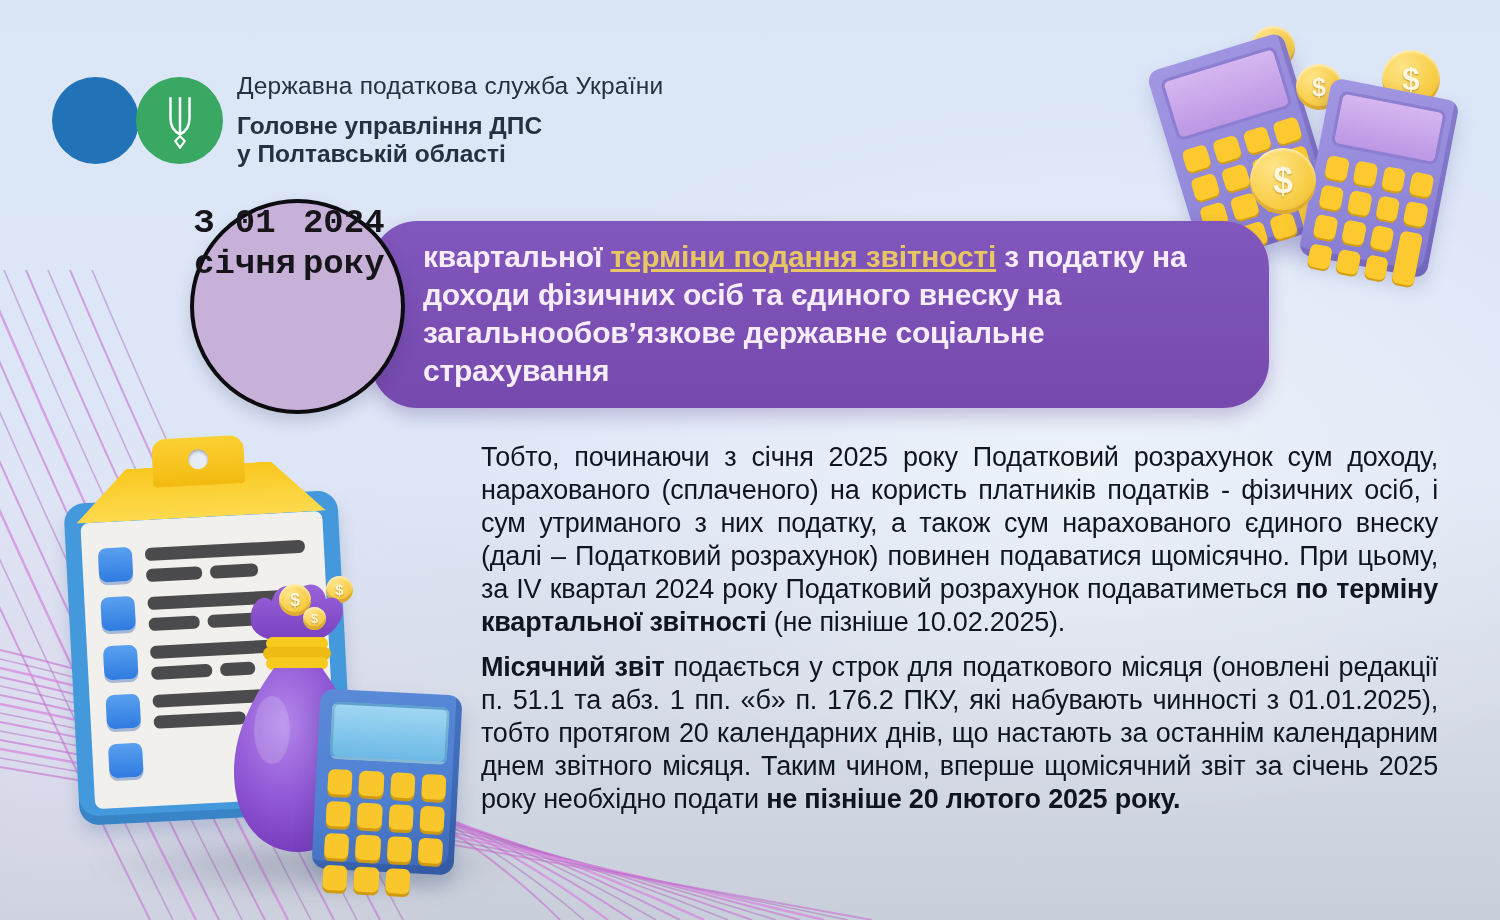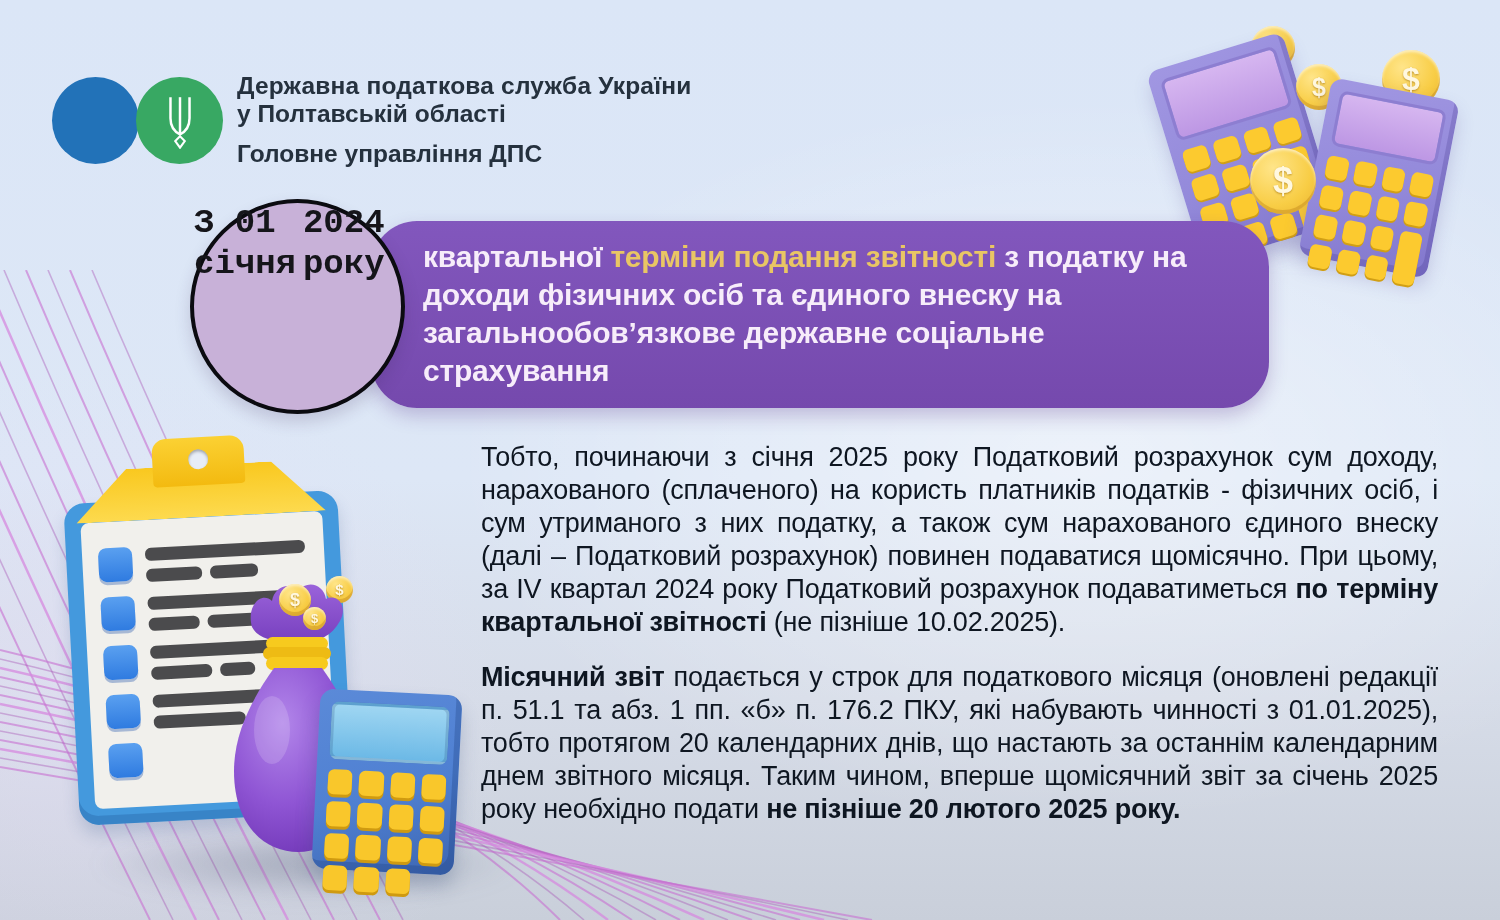--- a/index.html
+++ b/index.html
@@ -20,21 +20,21 @@
 
   .floor-shadow{position:absolute;border-radius:50%;filter:blur(10px);z-index:1;}
   .fs1{left:92px;top:828px;width:430px;height:72px;background:radial-gradient(closest-side,rgba(88,98,120,.38),rgba(88,98,120,0));}
   .fs2{left:1198px;top:216px;width:236px;height:44px;background:radial-gradient(closest-side,rgba(120,110,165,.28),rgba(120,110,165,0));}
 
   
   .brand-circle{position:absolute;border-radius:50%;width:87px;height:87px;z-index:5;}
   .brand-circle.blue{left:52px;top:77px;background:#2272b8;}
   .brand-circle.green{left:136px;top:77px;background:#38a863;display:flex;align-items:center;justify-content:center;}
   .brand-text{position:absolute;left:237px;top:72px;z-index:5;color:#25313e;}
-  .brand-title{font-size:24.5px;font-weight:bold;letter-spacing:.2px;}
+  .brand-title{font-size:24.5px;font-weight:normal;letter-spacing:.2px;}
   .brand-sub{font-size:24.5px;font-weight:bold;line-height:28px;}
   .brand-sub.first{margin-top:12px;}
 
   
   .calc3d{position:absolute;border-radius:12px;padding:11px;box-sizing:border-box;
     background:linear-gradient(160deg,#a197e2 0%,#9389da 55%,#8176cc 100%);
     box-shadow:inset -5px -7px 0 rgba(60,45,130,.22), 0 10px 18px rgba(90,80,160,.25);}
   .calc3d .screen{background:linear-gradient(180deg,#d6b6f0,#bd97e4);border:3px solid #8d7ed1;border-radius:8px;}
   .keys{display:grid;grid-template-columns:repeat(4,1fr);gap:7px;margin-top:10px;}
   .k{height:23px;border-radius:6px;background:#fcca2f;box-shadow:0 2px 0 #d19f15;}
@@ -61,27 +61,27 @@
   .badge{position:absolute;left:190px;top:199px;width:207px;height:207px;border-radius:50%;
     background:#c8b1d8;border:4px solid #0b0b10;z-index:5;display:flex;
     align-items:flex-start;justify-content:center;color:#15151a;font-weight:bold;font-size:34px;line-height:1.2;
     box-shadow:0 8px 16px rgba(60,40,90,.18);font-family:Liberation Mono, monospace;}
 
   
   .banner{position:absolute;left:371px;top:221px;width:898px;height:187px;box-sizing:border-box;
     border-radius:46px;background:linear-gradient(180deg,#8257bd,#7549ad);z-index:4;
     padding:17px 40px 16px 52px;color:#f7edfa;font-weight:bold;font-size:30px;line-height:38px;
     letter-spacing:-.2px;box-shadow:0 8px 18px rgba(80,40,130,.25);}
-  .banner .gold{color:#e9c664;}
+  .banner .gold{color:#e9c664;text-decoration:underline;}
 
   
   .bodytext{position:absolute;left:481px;top:441px;width:957px;z-index:3;
     color:#0e1621;font-size:27px;line-height:33px;letter-spacing:-.2px;text-align:justify;}
   .bodytext p{margin:0;}
-  .bodytext p + p{margin-top:22px;}
+  .bodytext p + p{margin-top:12px;}
   .bodytext b{font-weight:bold;}
 
   
   .clipboard{position:absolute;left:62px;top:437px;width:290px;height:382px;transform:rotate(-3deg);z-index:2;}
   .clip-tab{position:absolute;left:99px;top:0;width:92px;height:48px;border-radius:14px 14px 4px 4px;
     background:linear-gradient(180deg,#fbd133,#f3ba10);z-index:3;}
   .clip-hole{position:absolute;left:36px;top:12px;width:20px;height:20px;border-radius:50%;background:#e7edf7;
     box-shadow:inset 0 2px 3px rgba(0,0,0,.3);}
   .clip-trap{position:absolute;left:20px;top:28px;width:250px;height:52px;z-index:3;
     clip-path:polygon(21% 0,79% 0,100% 100%,0 100%);
@@ -149,22 +149,22 @@
   <div class="brand-circle blue"></div>
   <div class="brand-circle green">
     <svg class="trident" width="40" height="56" viewBox="0 0 42 58" aria-hidden="true">
       <path d="M11 4 V26 C11 35 15 40 21 43 C27 40 31 35 31 26 V4" stroke="#ffffff" stroke-width="2.6" fill="none"></path>
       <path d="M21 4 V43" stroke="#ffffff" stroke-width="2.6" fill="none"></path>
       <path d="M21 45 L26 50 L21 57 L16 50 Z" stroke="#ffffff" stroke-width="2.2" fill="none"></path>
     </svg>
   </div>
   <div class="brand-text">
     <div class="brand-title">Державна податкова служба України</div>
+    <div class="brand-sub first">Головне управління ДПС</div>
     <div class="brand-sub">у Полтавській області</div>
-    <div class="brand-sub first">Головне управління ДПС</div>
   </div>
 
   <div class="calc3d calcA">
     <div class="screen"></div>
     <div class="keys">
       <span class="k"></span>
         <span class="k"></span>
         <span class="k"></span>
         <span class="k"></span>
       <span class="k"></span>

